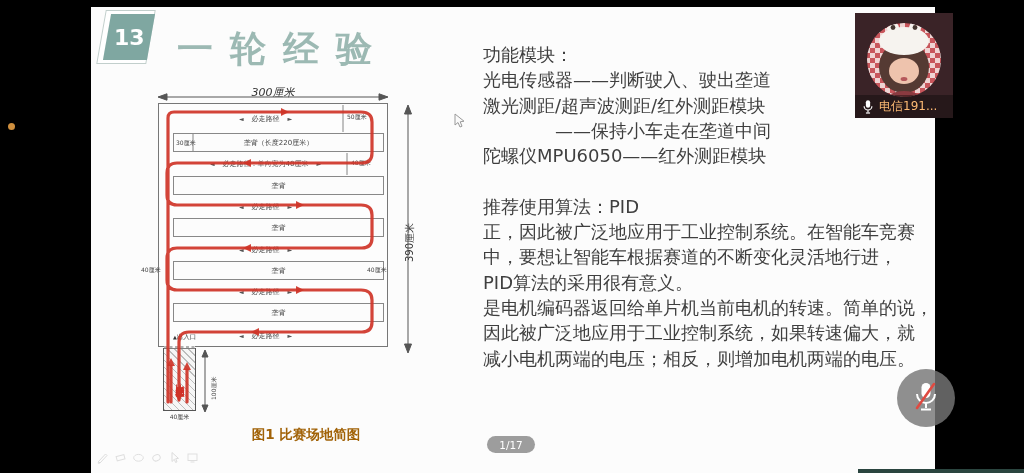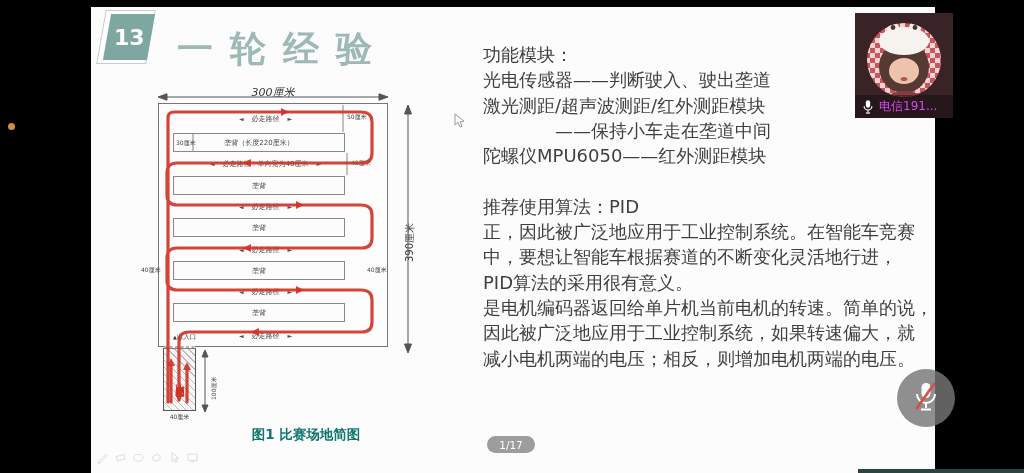--- a/index.html
+++ b/index.html
@@ -20,60 +20,60 @@
   #badge{position:absolute;left:16px;top:7px;width:44px;height:46px;background:#7fa7a1;
       transform:skewX(-10deg);display:flex;align-items:center;justify-content:center;}
   #badge span{transform:skewX(10deg);color:#fff;font-size:22px;font-weight:bold;}
   #slide-title{position:absolute;left:86px;top:18px;font-size:36px;font-weight:bold;
       color:#9cb9b3;letter-spacing:17px;white-space:nowrap;}
   
   .dlabel{position:absolute;color:#333;white-space:nowrap;}
   #dim-top{left:142px;top:78px;width:80px;text-align:center;font-size:11px;background:#fcfcfc;font-style:italic;}
   #dim-right{left:312px;top:255px;font-size:10px;transform:rotate(-90deg);transform-origin:0 0;}
   #field{position:absolute;left:67px;top:96px;width:230px;height:244px;border:1px solid #777;background:#fdfdfd;}
-  .bar{position:absolute;left:82px;width:172px;height:19px;border:1px solid #888;background:#fcfcfc;
+  .bar{position:absolute;left:82px;width:211px;height:19px;border:1px solid #888;background:#fcfcfc;
        display:flex;align-items:center;justify-content:center;font-size:7px;color:#444;}
   #bar1{top:126px}#bar2{top:169px}#bar3{top:211px}#bar4{top:254px}#bar5{top:296px}
   .pathrow{position:absolute;left:82px;width:185px;text-align:center;font-size:7px;color:#444;}
   .pathrow .arr{font-size:6px;color:#555;padding:0 8px;}
   #prow1{top:107px}#prow2{top:152px}#prow3{top:195px}#prow4{top:238px}#prow5{top:280px}#prow6{top:324px}
   .mini{position:absolute;font-size:6px;color:#444;white-space:nowrap;}
   #d30{left:85px;top:132px}#d50{left:256px;top:106px}#d40a{left:260px;top:152px}
   #d40b{left:50px;top:259px}#d40c{left:276px;top:259px}
   #exit-label{position:absolute;left:82px;top:326px;font-size:6.5px;color:#333;}
   #exit-label .tri{font-size:5px;}
   #start-zone{position:absolute;left:72px;top:341px;width:33px;height:63px;border:1px solid #555;
       background:#f6f6f6;
       background-image:repeating-linear-gradient(45deg,#bdbdbd 0,#bdbdbd 1px,transparent 1px,transparent 5px);
       display:flex;align-items:center;justify-content:center;}
   #start-zone span{writing-mode:vertical-rl;font-size:9px;font-weight:bold;color:#d03028;letter-spacing:1px;}
   #zone-w{left:72px;top:406px;width:33px;text-align:center;}
   #zone-h{position:absolute;left:119px;top:393px;font-size:6px;color:#444;
       transform:rotate(-90deg);transform-origin:0 0;white-space:nowrap;}
   #caption{position:absolute;left:110px;top:419px;width:210px;text-align:center;
-      font-size:13.5px;font-weight:bold;color:#0f766e;}
+      font-size:13.5px;font-weight:bold;color:#a16207;}
   
   #textblock{position:absolute;left:392px;top:35px;width:462px;}
   .tline{height:25.3px;line-height:25.3px;font-size:18px;color:#3f3f3f;white-space:pre;}
   
   #overlay{position:absolute;left:0;top:0;pointer-events:none;}
   
   #cursor{position:absolute;left:363px;top:106px;}
   
   #page-pill{position:absolute;left:396px;top:429px;width:48px;height:17px;border-radius:9px;
       background:rgba(140,140,140,0.85);color:#fff;font-size:10.5px;display:flex;
       align-items:center;justify-content:center;}
   
   #anno-toolbar{position:absolute;left:5px;top:444px;display:flex;gap:5px;opacity:.55;}
   #anno-toolbar .tool{width:13px;height:13px;}
   
   #webcam{position:absolute;left:855px;top:13px;width:98px;height:105px;background:#3a2327;overflow:hidden;}
   #webcam-name{position:absolute;left:0;bottom:0;width:98px;height:23px;background:rgba(15,10,10,0.45);
       display:flex;align-items:center;gap:5px;padding-left:7px;}
-  #webcam-name span{color:#d946ef;font-size:12px;}
+  #webcam-name span{color:#fdba74;font-size:12px;}
   
   #mute-btn{position:absolute;left:897px;top:369px;width:58px;height:58px;border-radius:50%;
       background:rgba(118,118,118,0.82);display:flex;align-items:center;justify-content:center;}
 </style>
 </head>
 <body>
 
 <div id="app">
 
   <div id="col-left"></div>

